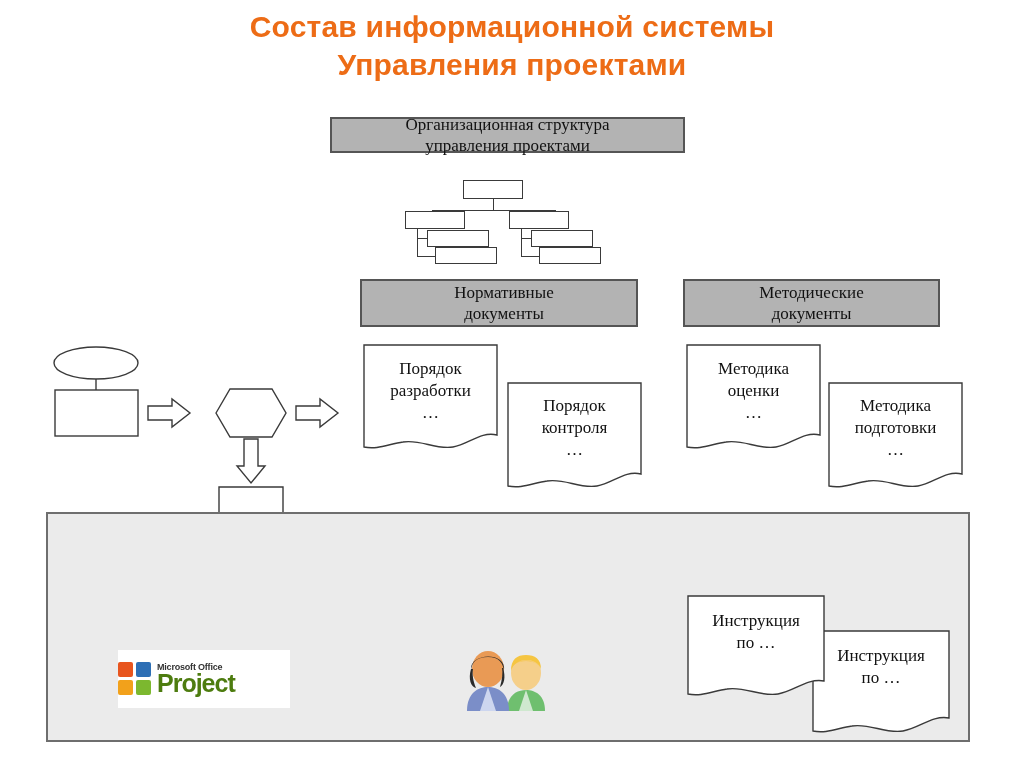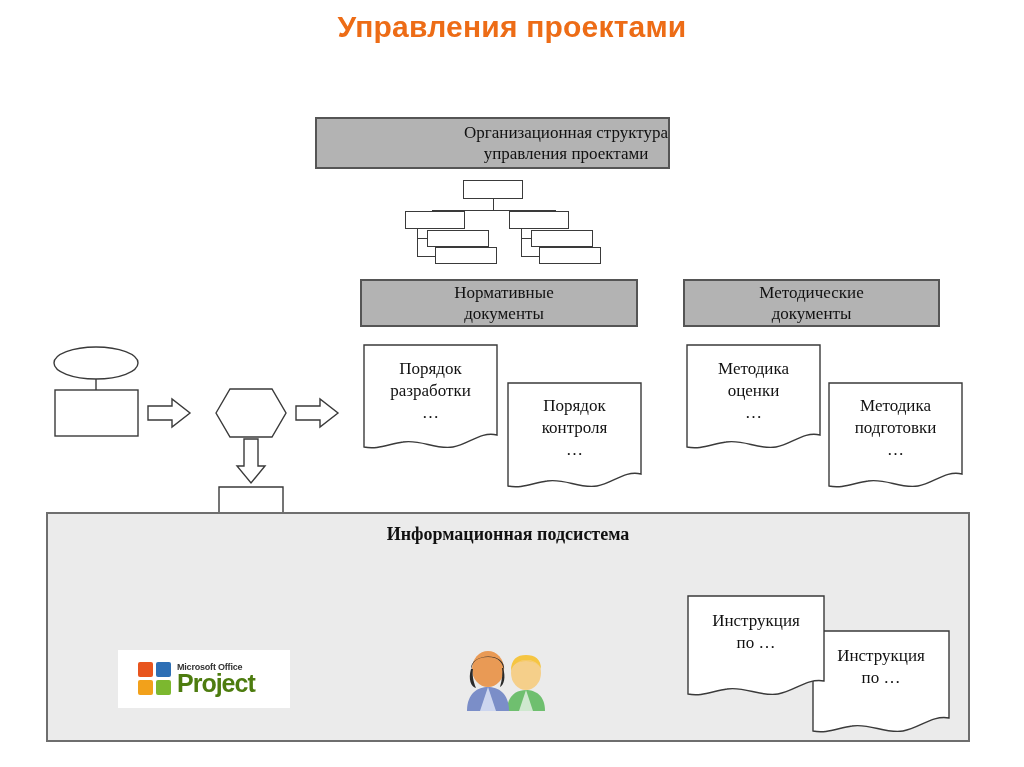--- a/index.html
+++ b/index.html
@@ -95,21 +95,21 @@
     font-weight: bold;
     font-size: 18px;
   }
 
   
   .mslogo {
     position: absolute;
     background: #ffffff;
     display: flex;
     align-items: center;
-    padding: 2px 20px;
+    padding: 2px 0;
     box-sizing: border-box;
   }
   .mslogo .squares {
     position: relative;
     width: 34px;
     height: 34px;
     flex: 0 0 34px;
   }
   .mslogo .sq {
     position: absolute;
@@ -138,24 +138,25 @@
   
   .people { position: absolute; }
   .people svg { display: block; }
 </style>
 </head>
 <body>
 
 <div id="page">
 
   <div class="title">
+    <div>Состав информационной системы</div>
     <div>Управления проектами</div>
   </div>
 
-  <div class="gbox" style="left:315px; top:117px; width:355px; height:52px;justify-content:flex-end;">
+  <div class="gbox" style="left:330px; top:117px; width:355px; height:36px;">
     <span style="white-space:pre-line;">Организационная структура
 управления проектами</span>
   </div>
 
   <div>
 
     <div class="wrect" style="left:463px; top:180px; width:60px; height:19px;"></div>
 
     <div class="vline" style="left:493px; top:199px; height:11px;"></div>
 
@@ -245,21 +246,20 @@
     <svg width="135" height="108" viewBox="0 0 135 108">
       <path d="M1,1 L134,1 L134,91 C118,87 106,100 90,103 C72,106 58,95 40,98 C26,100 14,106 1,103 Z" fill="#ffffff" stroke="#3a3a3a" stroke-width="1.4"></path>
     </svg>
   </div>
   <div class="doclabel" style="left:686px; top:358px; width:135px;">Методика
 оценки
 …</div>
 
   <div class="panel" style="left:46px; top:512px; width:924px; height:230px;"></div>
 
-  <div class="panel-title" style="left:46px; top:524px; width:924px;">Информационная подсистема</div>
 
 
 
 
   <div class="mslogo" style="left:118px; top:650px; width:172px; height:58px;">
     <div class="squares">
       <div class="sq" style="left:0; top:0; width:15px; height:15px; background:#E8551E;"></div>
       <div class="sq" style="left:18px; top:0; width:15px; height:15px; background:#2D6FB5;"></div>
       <div class="sq" style="left:0; top:18px; width:15px; height:15px; background:#F2A11B;"></div>
       <div class="sq" style="left:18px; top:18px; width:15px; height:15px; background:#7CB82F;"></div>

